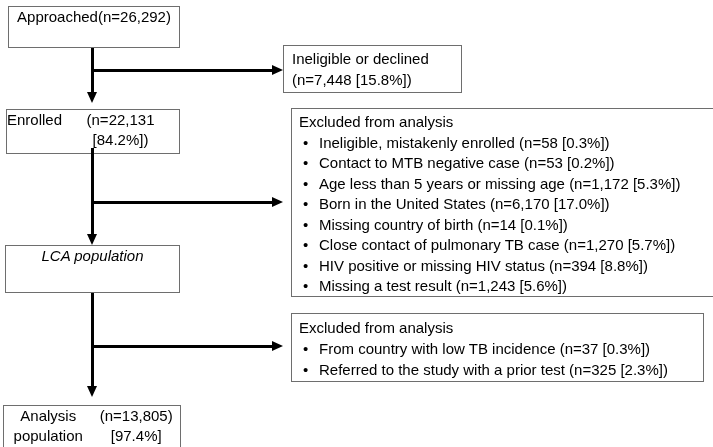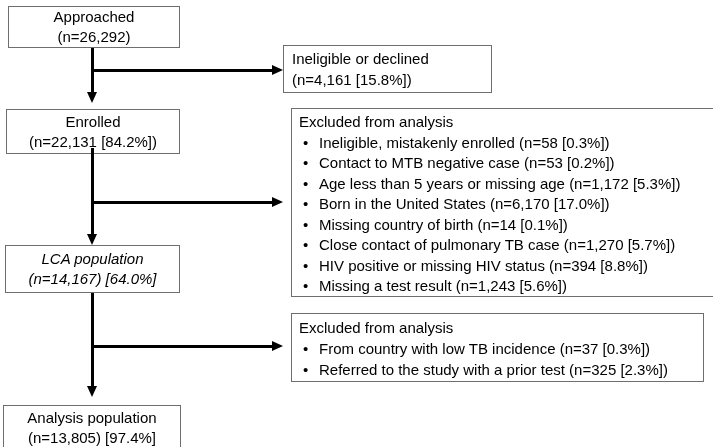--- a/index.html
+++ b/index.html
@@ -14,21 +14,20 @@
     overflow: hidden;
   }
   .box {
     position: absolute;
     background: #ffffff;
     border: 1px solid #6e6e6e;
     font-size: 15px;
   }
   .main {
     display: flex;
-    flex-direction: column;
     justify-content: center;
     text-align: center;
     line-height: 20px;
   }
   .side-two-line {
     display: flex;
     flex-direction: column;
     justify-content: center;
     padding-left: 8px;
     line-height: 21px;
@@ -64,52 +63,51 @@
   .head-right {
     border-top: 5.5px solid transparent;
     border-bottom: 5.5px solid transparent;
     border-left: 11px solid #000000;
   }
   
   #main-approached { left: 8px;   top: 6px;   width: 172px; height: 42px; }
   #main-enrolled   { left: 6px;   top: 109px; width: 174px; height: 45px; }
   #main-lca        { left: 5px;   top: 245px; width: 175px; height: 48px; font-style: italic; }
   #main-analysis   { left: 3px;   top: 397px; width: 178px; height: 46px; margin-top: 8px; }
-  #side-ineligible { left: 283px; top: 45px;  width: 209px; height: 48px; }
+  #side-ineligible { left: 283px; top: 45px;  width: 179px; height: 48px; }
   #side-excluded-1 { left: 283px; top: 108px; width: 424px; height: 189px; }
   #side-excluded-2 { left: 283px; top: 313px; width: 413px; height: 69px; }
 </style>
 </head>
 <body>
 
 <div class="figure">
 
   <div class="box main" id="main-approached">
     <div>Approached</div>
     <div>(n=26,292)</div>
   </div>
 
   <div class="box main" id="main-enrolled">
     <div>Enrolled</div>
     <div>(n=22,131 [84.2%])</div>
   </div>
 
   <div class="box main" id="main-lca">
     <div>LCA population</div>
-    <div>(n=14,167) [64.0%]</div>
   </div>
 
   <div class="box main" id="main-analysis">
     <div>Analysis population</div>
     <div>(n=13,805) [97.4%]</div>
   </div>
 
   <div class="box side-two-line" id="side-ineligible">
     <div>Ineligible or declined</div>
-    <div>(n=4,161 [15.8%])</div>
+    <div>(n=7,448 [15.8%])</div>
   </div>
 
   <div class="box excluded" id="side-excluded-1">
     <div class="title">Excluded from analysis</div>
     <div class="bullet">Ineligible, mistakenly enrolled (n=58 [0.3%])</div>
     <div class="bullet">Contact to MTB negative case (n=53 [0.2%])</div>
     <div class="bullet">Age less than 5 years or missing age (n=1,172 [5.3%])</div>
     <div class="bullet">Born in the United States (n=6,170 [17.0%])</div>
     <div class="bullet">Missing country of birth (n=14 [0.1%])</div>
     <div class="bullet">Close contact of pulmonary TB case (n=1,270 [5.7%])</div>

